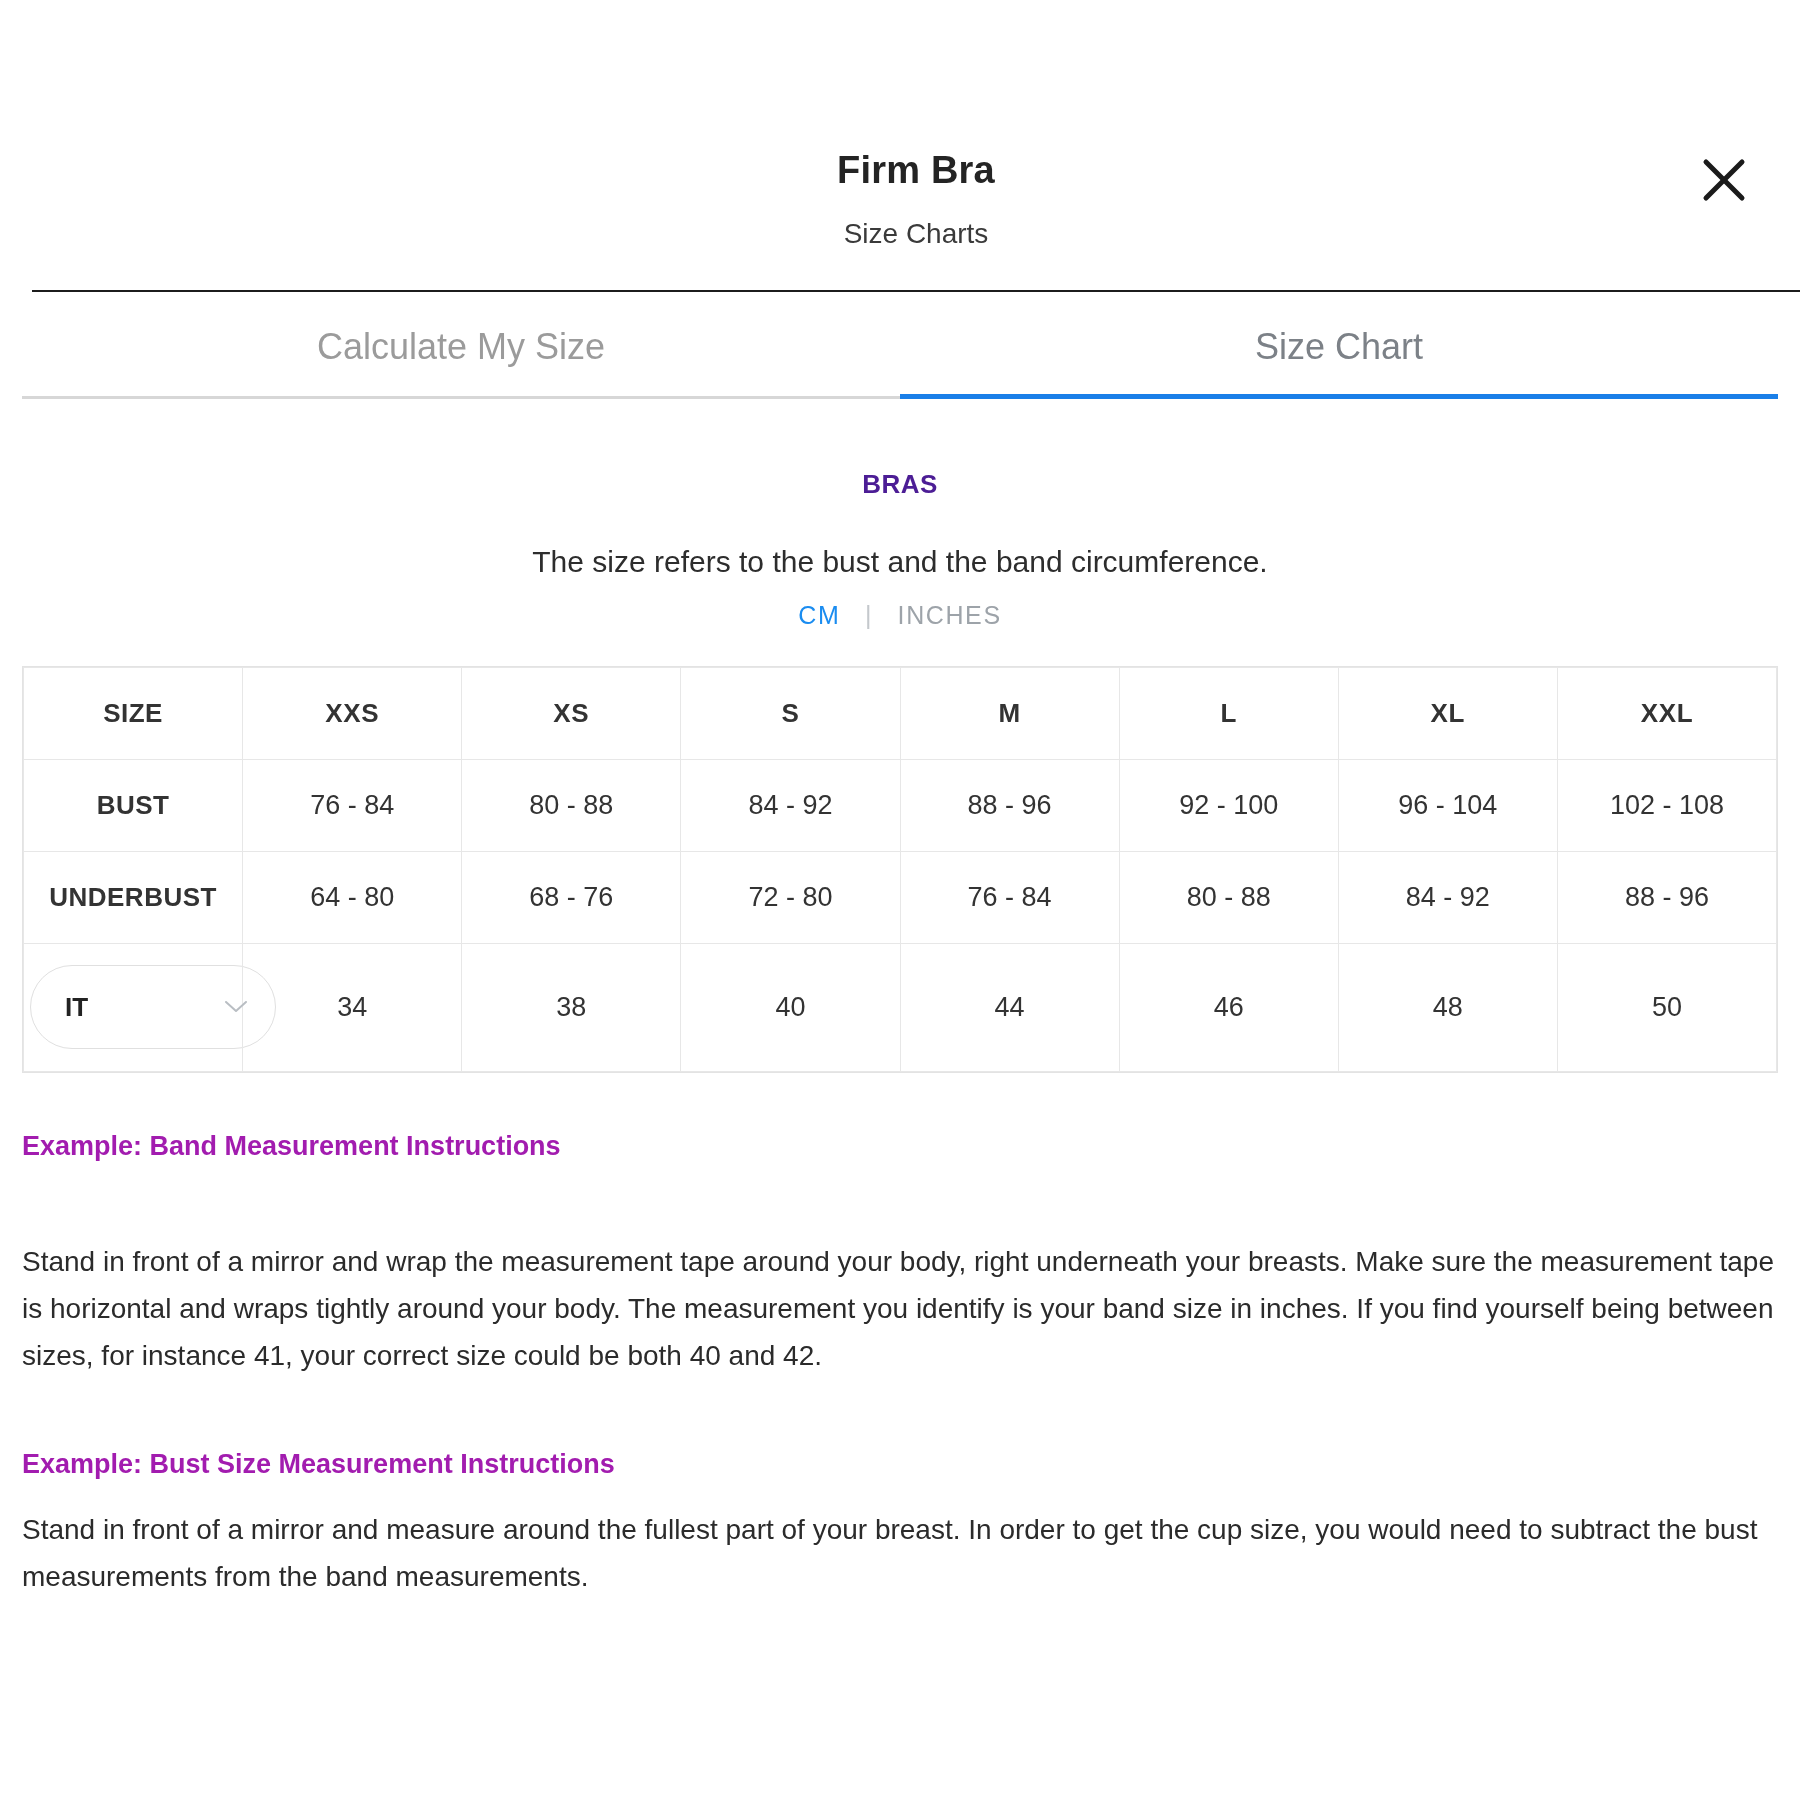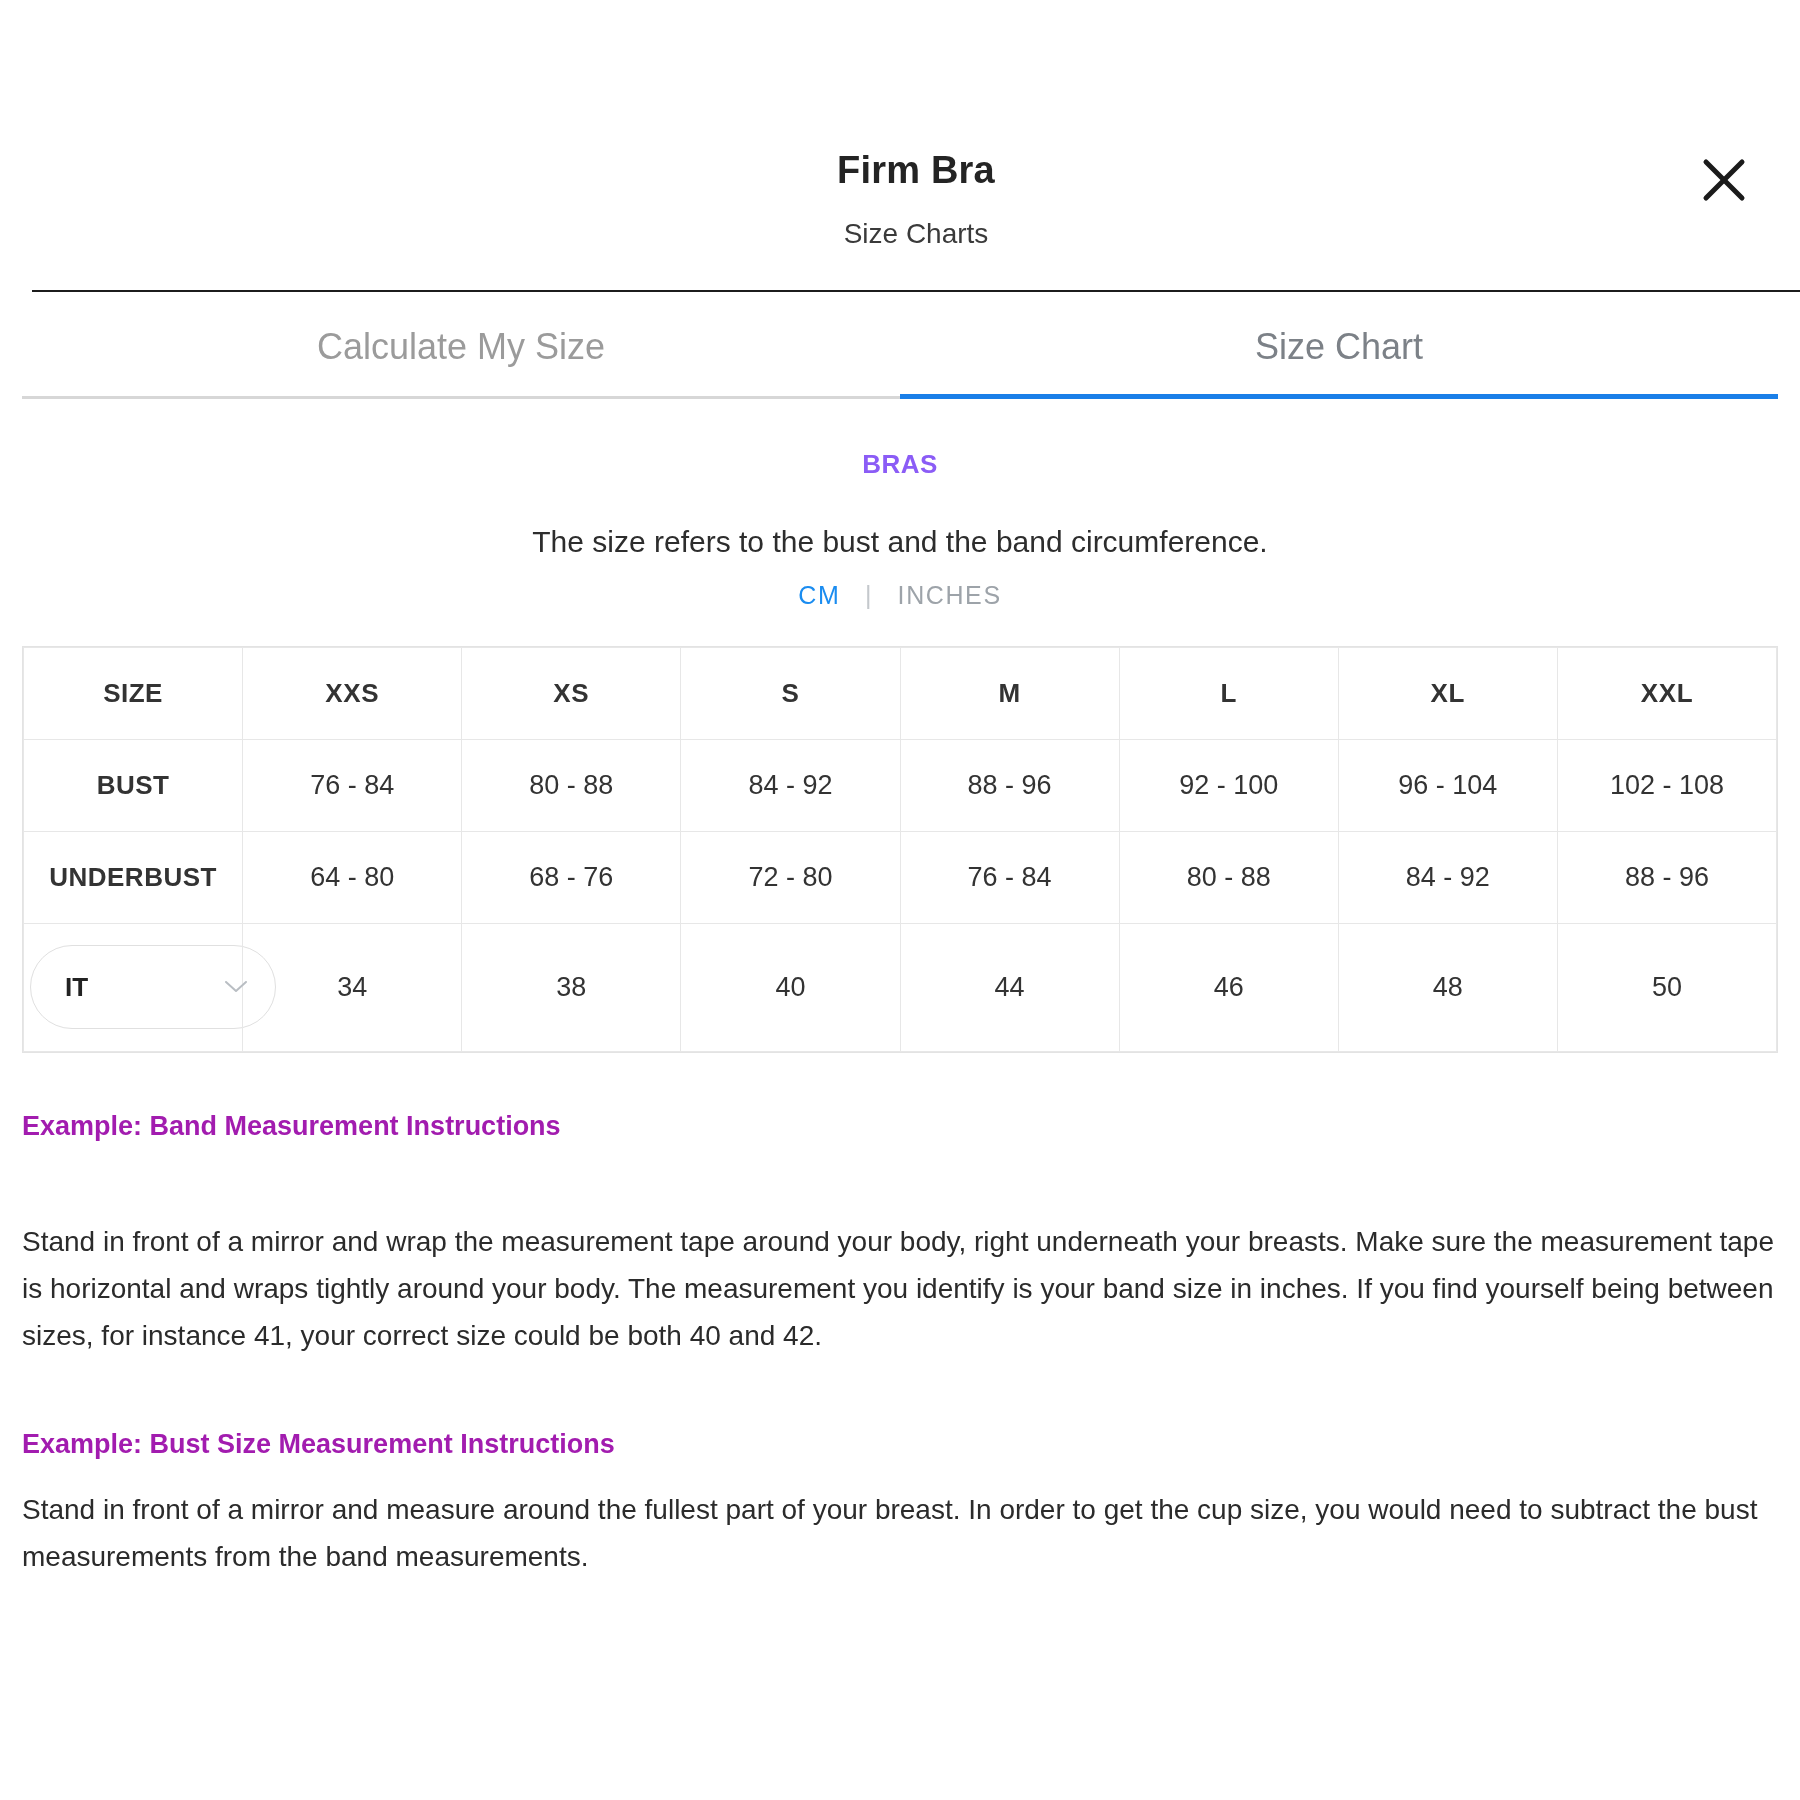--- a/index.html
+++ b/index.html
@@ -75,22 +75,22 @@
   .tab.active {
     color: #7c8187;
     border-bottom: 5px solid #1a7fe8;
   }
 
   
   .section-title {
     text-align: center;
     font-size: 26px;
     font-weight: bold;
-    color: #8b5cf6;
-    margin-top: 50px;
+    color: #4c1d95;
+    margin-top: 70px;
     letter-spacing: 0.4px;
   }
   .section-desc {
     text-align: center;
     font-size: 30px;
     color: #2d2d2d;
     margin-top: 45px;
     font-weight: 400;
   }
   .unit-toggle {

